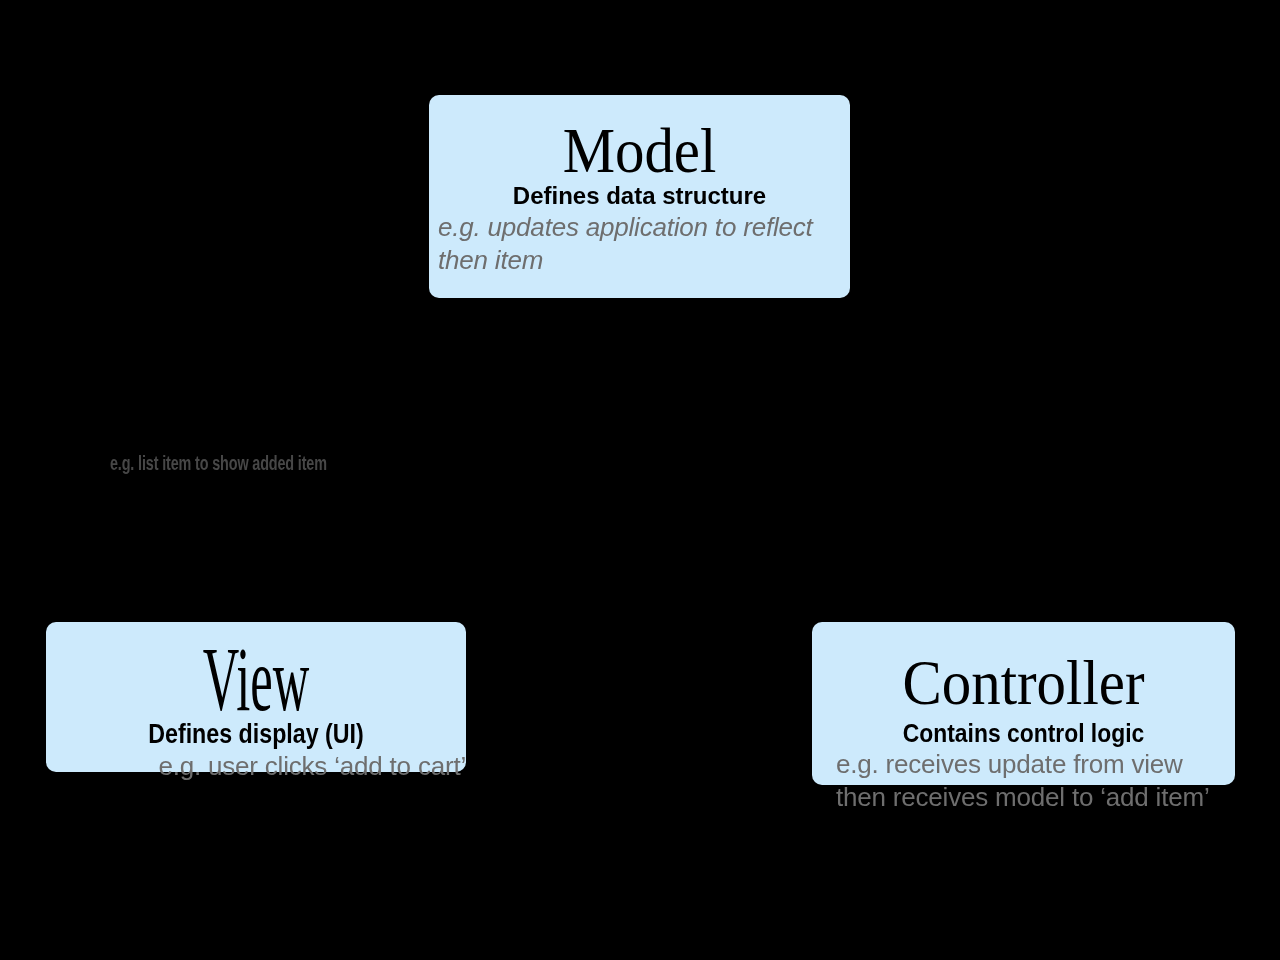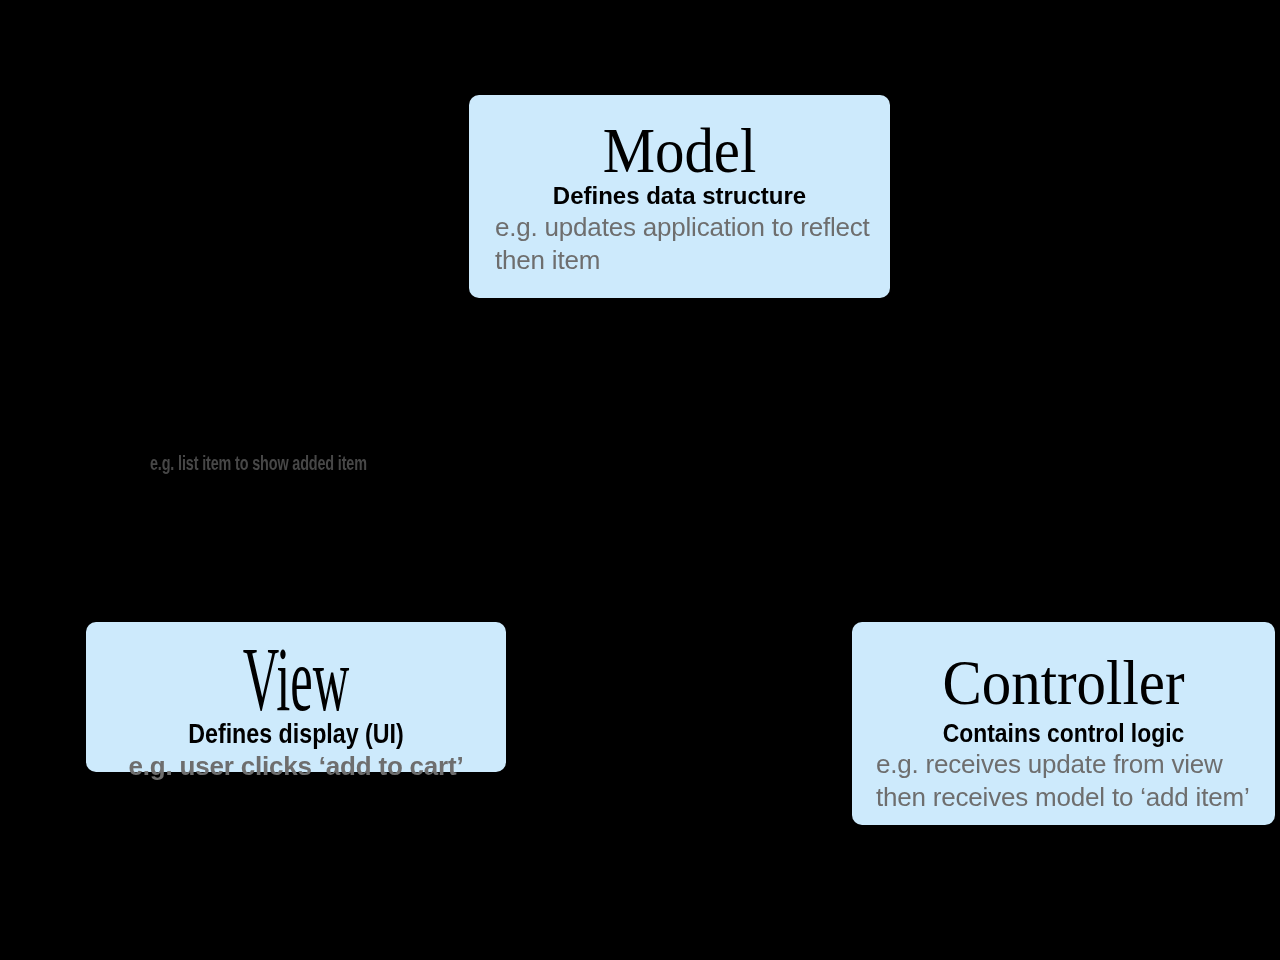--- a/index.html
+++ b/index.html
@@ -11,32 +11,31 @@
     position: relative;
     width: 1280px;
     height: 960px;
     overflow: hidden;
     font-family: "Liberation Sans", sans-serif;
   }
   .stage {
     position: absolute;
     inset: 0;
     background: #000000;
-    margin-left: 40px;
   }
   .box {
     position: absolute;
     background: #cdeafc;
     border-radius: 10px;
     color: #000000;
     text-align: center;
   }
   #model-box { left: 429px; top: 95px;  width: 421px; height: 203px; }
   #view-box  { left: 46px;  top: 622px; width: 420px; height: 150px; }
-  #controller-box { left: 812px; top: 622px; width: 423px; height: 203px; }
+  #controller-box { left: 812px; top: 622px; width: 423px; height: 163px; }
 
   .title {
     font-family: "Liberation Serif", serif;
     font-weight: 400;
     color: #000000;
     white-space: nowrap;
   }
   #model-box .title {
     font-size: 64px; line-height: 72px; margin-top: 20px;
     transform: scaleX(0.92); transform-origin: 50% 50%;
@@ -65,22 +64,22 @@
     transform: scaleX(0.88); transform-origin: 50% 50%;
   }
 
   .example {
     color: #6e6e6e;
     font-size: 26px;
     line-height: 33px;
     margin-top: 0;
     letter-spacing: -0.2px;
   }
-  #model-box .example { text-align: left; padding-left: 26px; }
-  #view-box .example { text-align: center; font-weight: bold; }
+  #model-box .example { text-align: left; padding-left: 9px; font-style: italic; }
+  #view-box .example { text-align: right; }
   #controller-box .example { text-align: left; padding-left: 24px; }
 
   .floating-label {
     position: absolute;
     left: 110px;
     top: 452px;
     color: #474747;
     font-size: 20px;
     font-weight: 700;
     white-space: nowrap;

